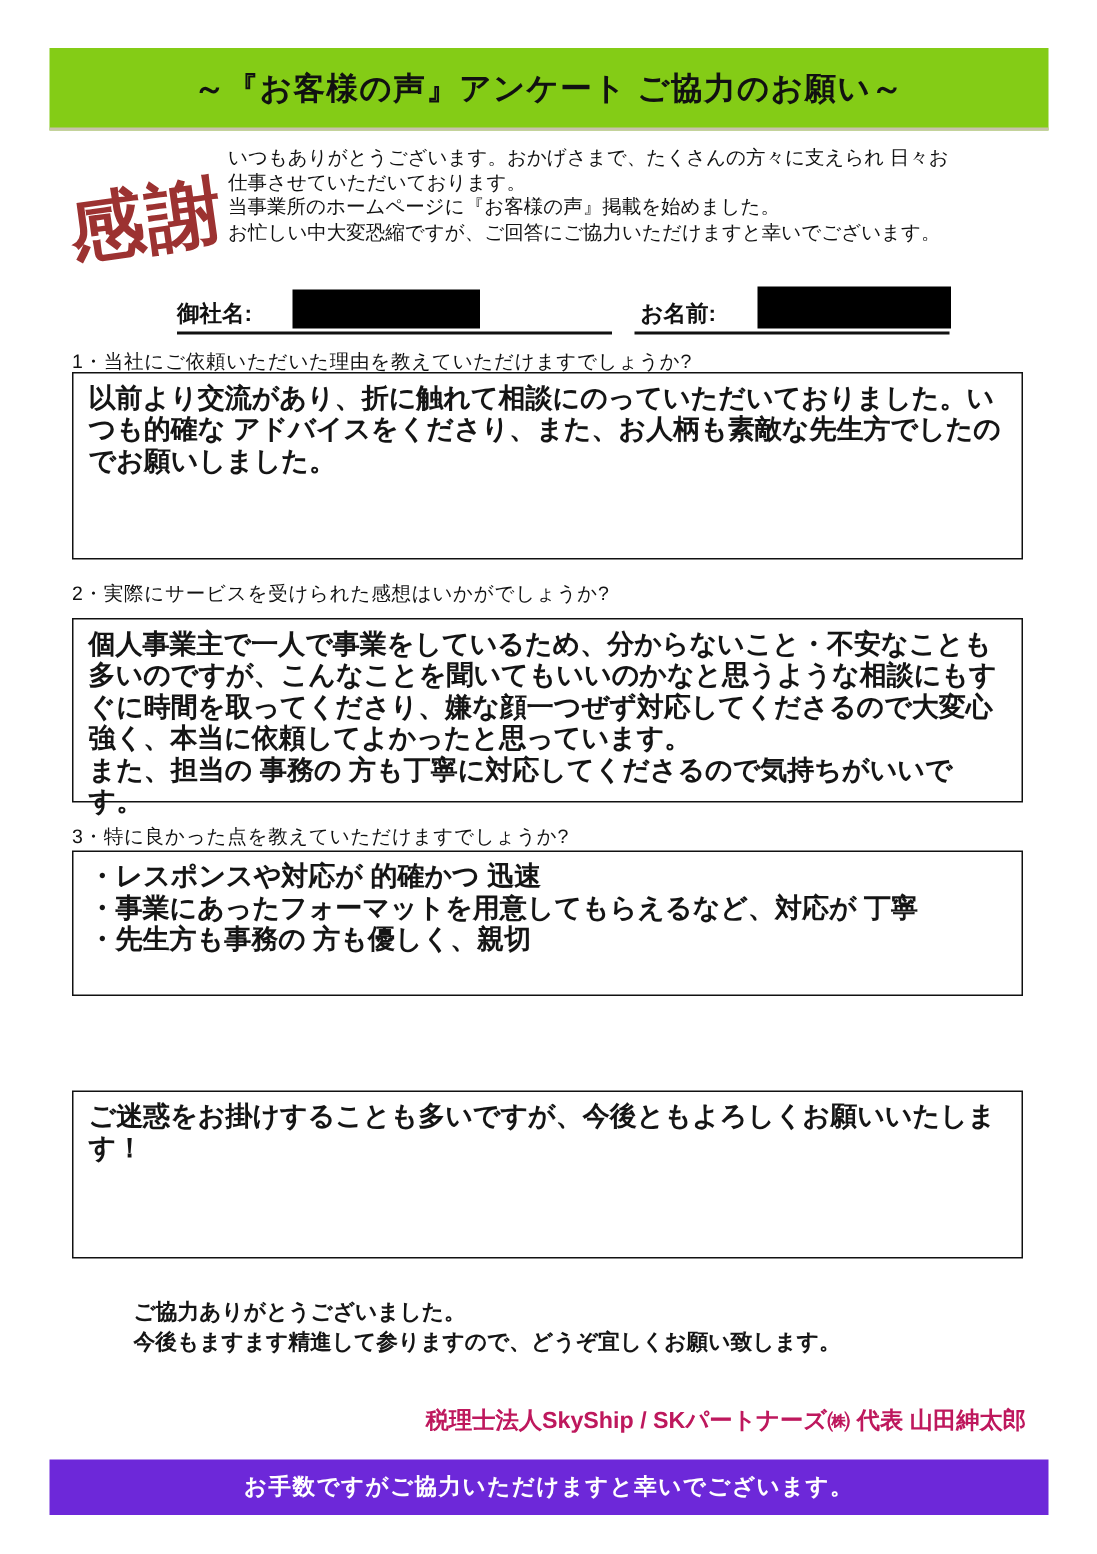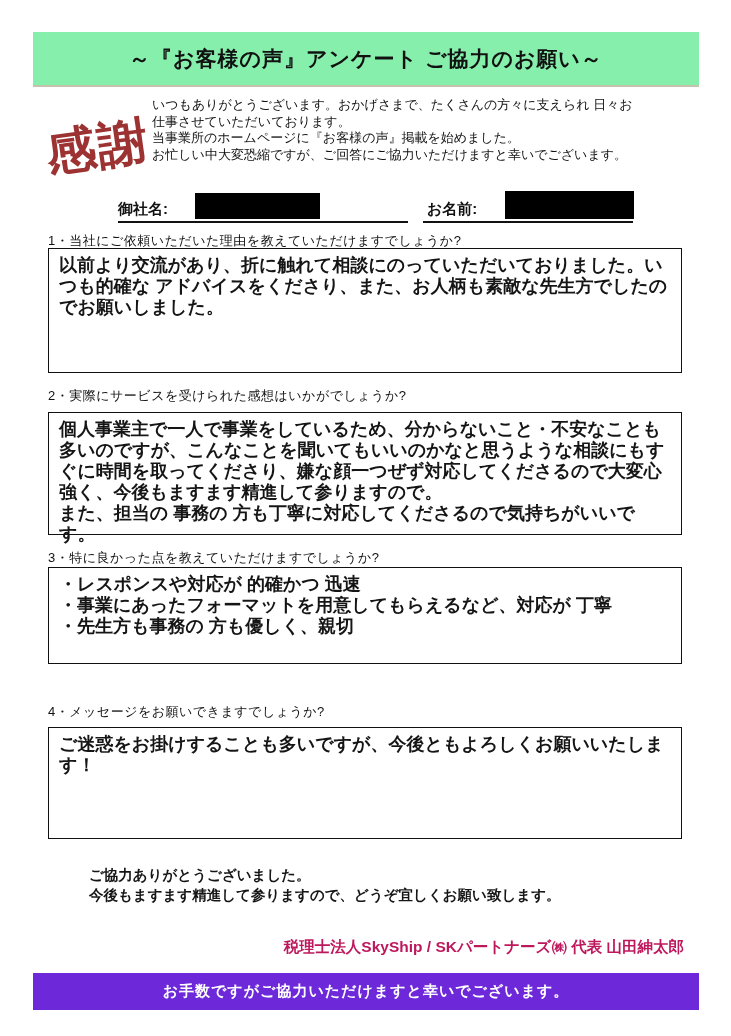--- a/index.html
+++ b/index.html
@@ -6,21 +6,21 @@
   .page{
     position:relative;
     width:731px;height:1036px;
     background:#ffffff;
     font-family:"Liberation Sans",sans-serif;
     color:#1a1a1a;
     overflow:hidden;
   }
   .header-banner{
     position:absolute;left:33px;top:32px;width:666px;height:53px;
-    background:#86efac;
+    background:#84cc16;
     border-bottom:2px solid #c7c2ac;
     display:flex;align-items:center;justify-content:center;
   }
   .header-banner .title{
     font-size:21px;font-weight:bold;color:#111;letter-spacing:1px;
   }
   .stamp{
     position:absolute;left:42px;top:104px;width:112px;height:86px;
     display:flex;align-items:center;justify-content:center;
     transform:rotate(-8deg);
@@ -98,32 +98,31 @@
   <span class="field-line" style="left:423px;top:221px;width:210px;"></span>
   <span class="redaction" style="left:505px;top:191px;width:129px;height:28px;"></span>
 
   <div class="q-label" style="top:232px;">1・当社にご依頼いただいた理由を教えていただけますでしょうか?</div>
   <div class="answer-box" style="top:248px;height:125px;">
     <div class="answer-text">以前より交流があり、折に触れて相談にのっていただいておりました。いつも的確な アドバイスをくださり、また、お人柄も素敵な先生方でしたのでお願いしました。</div>
   </div>
 
   <div class="q-label" style="top:387px;">2・実際にサービスを受けられた感想はいかがでしょうか?</div>
   <div class="answer-box" style="top:412px;height:123px;">
-    <div class="answer-text">個人事業主で一人で事業をしているため、分からないこと・不安なことも多いのですが、こんなことを聞いてもいいのかなと思うような相談にもすぐに時間を取ってくださり、嫌な顔一つぜず対応してくださるので大変心強く、今後もますます精進して参りますので。
+    <div class="answer-text">個人事業主で一人で事業をしているため、分からないこと・不安なことも多いのですが、こんなことを聞いてもいいのかなと思うような相談にもすぐに時間を取ってくださり、嫌な顔一つぜず対応してくださるので大変心強く、本当に依頼してよかったと思っています。
 また、担当の 事務の 方も丁寧に対応してくださるので気持ちがいいです。</div>
   </div>
 
   <div class="q-label" style="top:549px;">3・特に良かった点を教えていただけますでしょうか?</div>
   <div class="answer-box" style="top:567px;height:97px;">
     <div class="answer-text">・レスポンスや対応が 的確かつ 迅速
 ・事業にあったフォーマットを用意してもらえるなど、対応が 丁寧
 ・先生方も事務の 方も優しく、親切</div>
   </div>
 
-  <div class="q-label" style="top:703px;">4・メッセージをお願いできますでしょうか?</div>
   <div class="answer-box" style="top:727px;height:112px;">
     <div class="answer-text">ご迷惑をお掛けすることも多いですが、今後ともよろしくお願いいたします！</div>
   </div>
 
   <div class="closing">ご協力ありがとうございました。
 今後もますます精進して参りますので、どうぞ宜しくお願い致します。</div>
 
   <div class="signature">税理士法人SkyShip / SKパートナーズ㈱ 代表 山田紳太郎</div>
 
   <div class="footer-banner">

